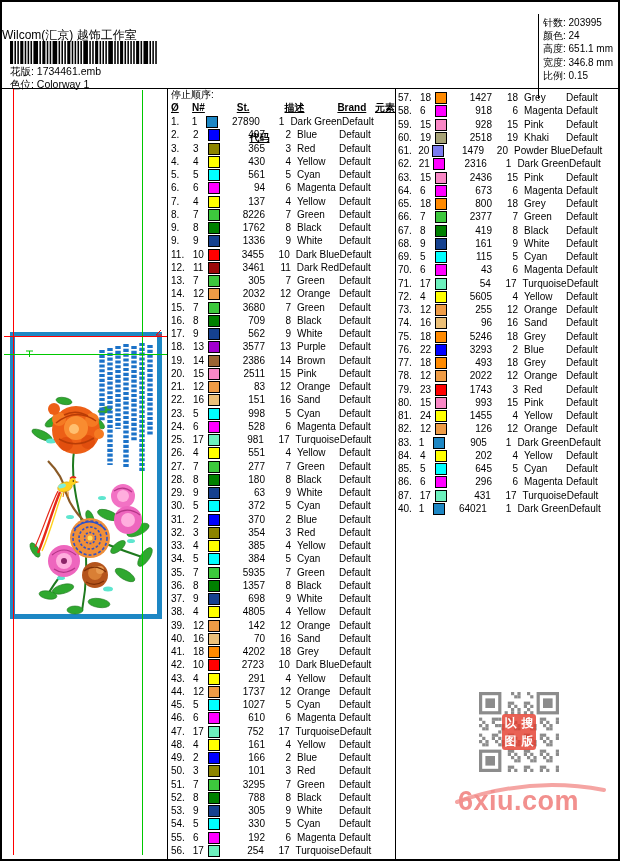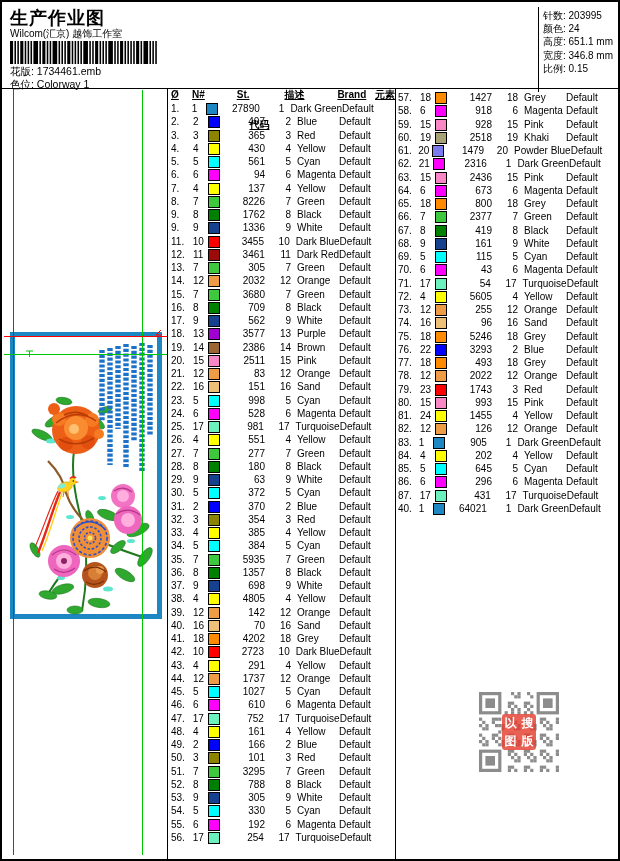--- a/index.html
+++ b/index.html
@@ -1,26 +1,26 @@
 <!DOCTYPE html>
 <html style="--c-border: #1d87c4; --c-guide-red: #ff0000; --c-guide-green: #00c800; --c-callig: #1b72c8;"><head>
 <meta charset="utf-8">
 <style>
   html,body{margin:0;padding:0;background:#d8d8d8;}
   .page{position:relative;width:620px;height:861px;background:#fff;box-sizing:border-box;
         border:2px solid #000;font-family:"Liberation Sans","DejaVu Sans",sans-serif;color:#000;
         overflow:hidden;}
   
   .hdr-title{position:absolute;left:8px;top:4px;font-size:18px;font-weight:bold;letter-spacing:1px;}
-  .hdr-studio{position:absolute;left:8px;top:25px;font-size:10px;}
+  .hdr-studio{position:absolute;left:0;top:25px;font-size:12px;}
   .barcode{position:absolute;left:8px;top:39px;}
   .hdr-line{position:absolute;left:8px;font-size:10.5px;}
   .hdr-pattern{top:63px;}
   .hdr-colorway{top:76px;}
-  .stats{position:absolute;left:536px;top:5px;width:82px;height:85px;border-left:1px solid #000;
+  .stats{position:absolute;left:536px;top:12px;width:82px;height:85px;border-left:1px solid #000;
          padding:2px 16px 0 4px;box-sizing:border-box;}
   .stat-line{font-size:10px;line-height:13.2px;white-space:nowrap;}
   
   .div-h{position:absolute;left:0;right:0;top:86px;height:1px;background:#000;}
   .div-v{position:absolute;top:86px;bottom:0;width:1px;background:#000;}
   .dv1{left:165px;} .dv2{left:393px;}
   
   .design{position:absolute;left:2px;top:87px;width:163px;height:770px;}
   
   .tcol{position:absolute;top:87px;width:224px;}
@@ -42,21 +42,20 @@
         color:#fff;font-size:12px;line-height:13px;font-weight:bold;}
   .wm{position:absolute;left:452px;top:774px;width:156px;height:44px;}
   .wm-swoosh{position:absolute;left:0;top:0;}
   .wm-text{position:absolute;left:4px;top:10px;font-size:27px;font-weight:bold;color:#f2908e;letter-spacing:.5px;}
 </style>
 </head>
 <body>
 
 <div class="page">
 
-  <div class="hdr-title">生产作业图</div>
   <div class="hdr-studio">Wilcom(汇京) 越饰工作室</div>
   <svg id="barcode" class="barcode" width="175" height="23" viewBox="0 0 175 23">
       <rect x="0" y="0" width="3.1" height="23" fill="#000"></rect>
       <rect x="4.45" y="0" width="1.55" height="23" fill="#000"></rect>
       <rect x="7.3500000000000005" y="0" width="1.55" height="23" fill="#000"></rect>
       <rect x="10.25" y="0" width="3.1" height="23" fill="#000"></rect>
       <rect x="14.7" y="0" width="1.55" height="23" fill="#000"></rect>
       <rect x="17.6" y="0" width="1.55" height="23" fill="#000"></rect>
       <rect x="20.5" y="0" width="1.55" height="23" fill="#000"></rect>
       <rect x="23.4" y="0" width="4.65" height="23" fill="#000"></rect>
@@ -232,20 +231,21 @@
       <line x1="9.5" y1="0" x2="9.5" y2="766" style="stroke:var(--c-guide-red)" stroke-width="1"></line>
       <line x1="138.5" y1="1" x2="138.5" y2="766" style="stroke:var(--c-guide-green)" stroke-width="1"></line>
       <line x1="0" y1="247.5" x2="163" y2="247.5" style="stroke:var(--c-guide-red)" stroke-width="1"></line>
       <line x1="0" y1="265.5" x2="163" y2="265.5" style="stroke:var(--c-guide-green)" stroke-width="1"></line>
       <path d="M157 241 l-5 5 h6" fill="none" style="stroke:var(--c-guide-red)" stroke-width="1"></path>
       <path d="M22 262 h7 M25.5 262 v6" fill="none" style="stroke:var(--c-guide-green)" stroke-width="1"></path>
     </g>
   </svg>
 
   <div class="tcol tc1">
+    <div class="stop-label">停止顺序:</div>
     <div id="thead1" class="thead">
         <span class="h0">Ø</span>
         <span class="h1">N#</span>
         <span class="h2">St.</span>
         <span class="h3">代码</span>
         <span class="h4">描述</span>
         <span class="h5">Brand</span>
         <span class="h6">元素</span>
       </div>
     <div id="rows1">
@@ -1465,14 +1465,20 @@
       <rect x="0" y="18" width="7" height="7" fill="#8c8c8c"></rect>
       <rect x="1" y="19" width="5" height="5" fill="#fff"></rect>
       <rect x="2" y="20" width="3" height="3" fill="#8c8c8c"></rect>
     </svg>
   <div id="seal" class="seal">
       <span>以</span>
       <span>搜</span>
       <span>图</span>
       <span>版</span>
     </div>
+  <div class="wm">
+    <svg class="wm-swoosh" width="156" height="30" viewBox="0 0 156 30">
+      <path d="M3 26 Q 75 0 150 14" fill="none" stroke="#f5a5a3" stroke-width="4" stroke-linecap="round"></path>
+    </svg>
+    <div class="wm-text" style="color: rgb(242, 144, 142);">6xiu.com</div>
+  </div>
 
 </div>
 
 </body></html>

